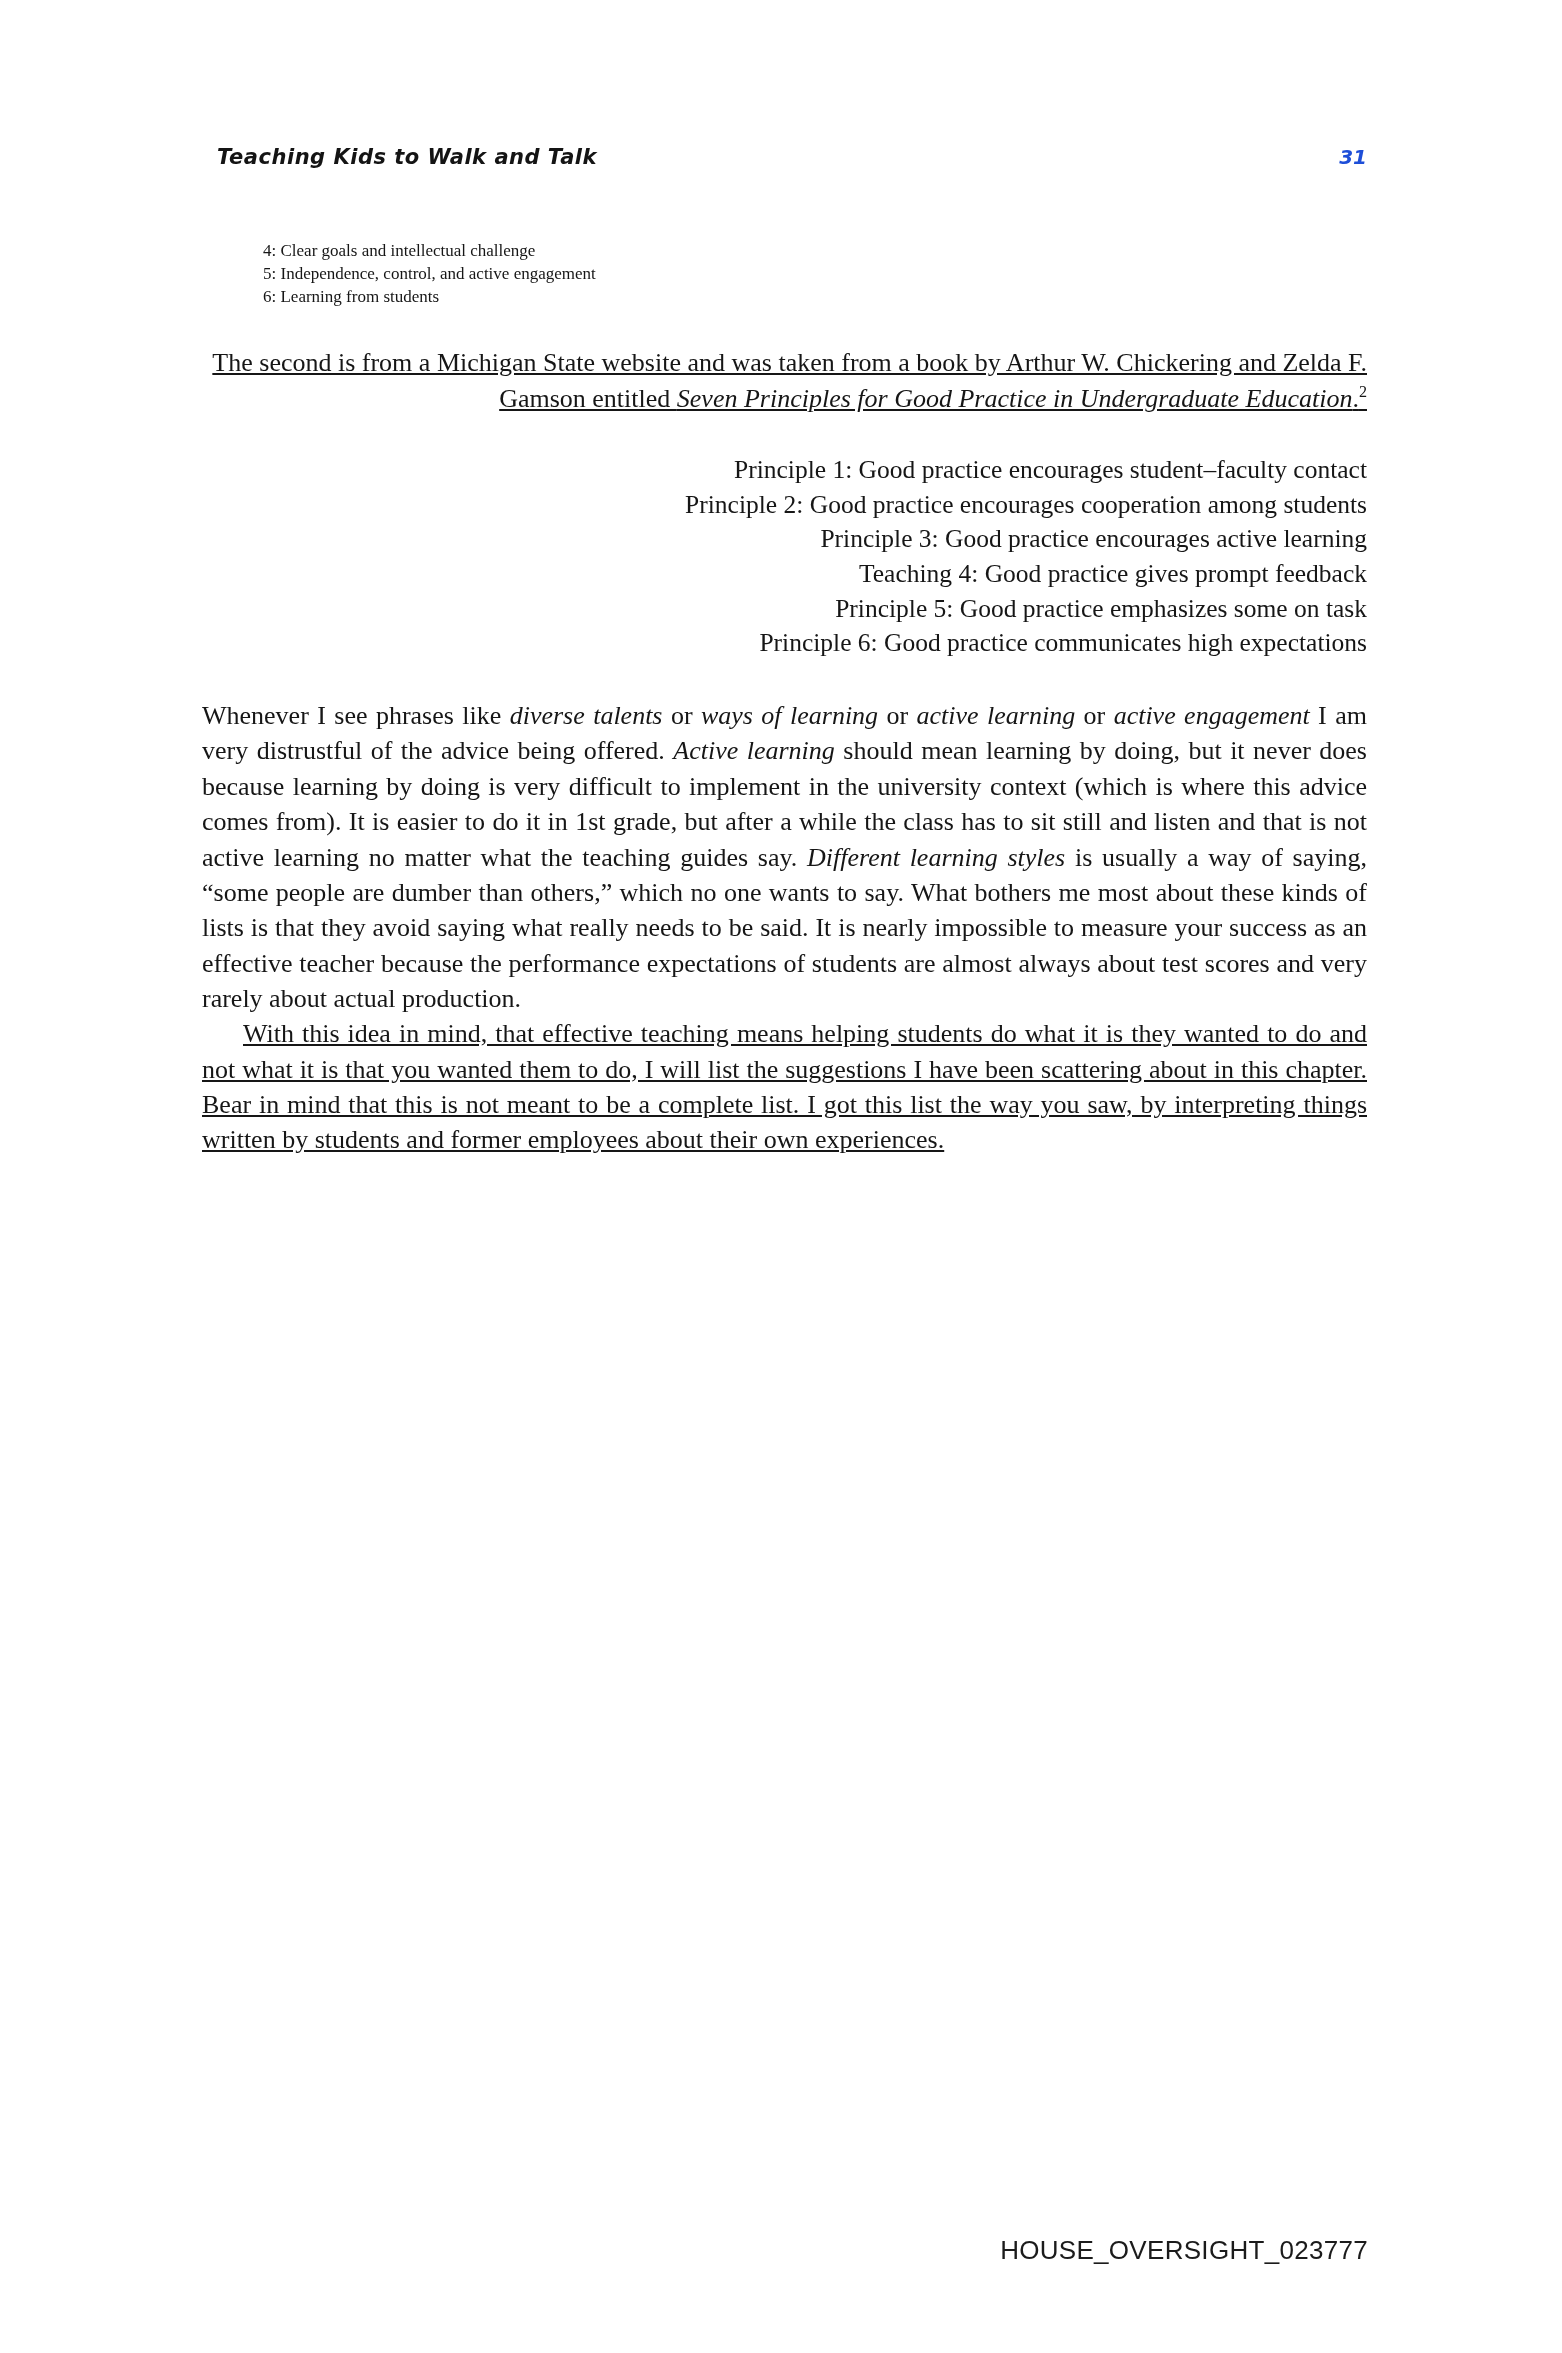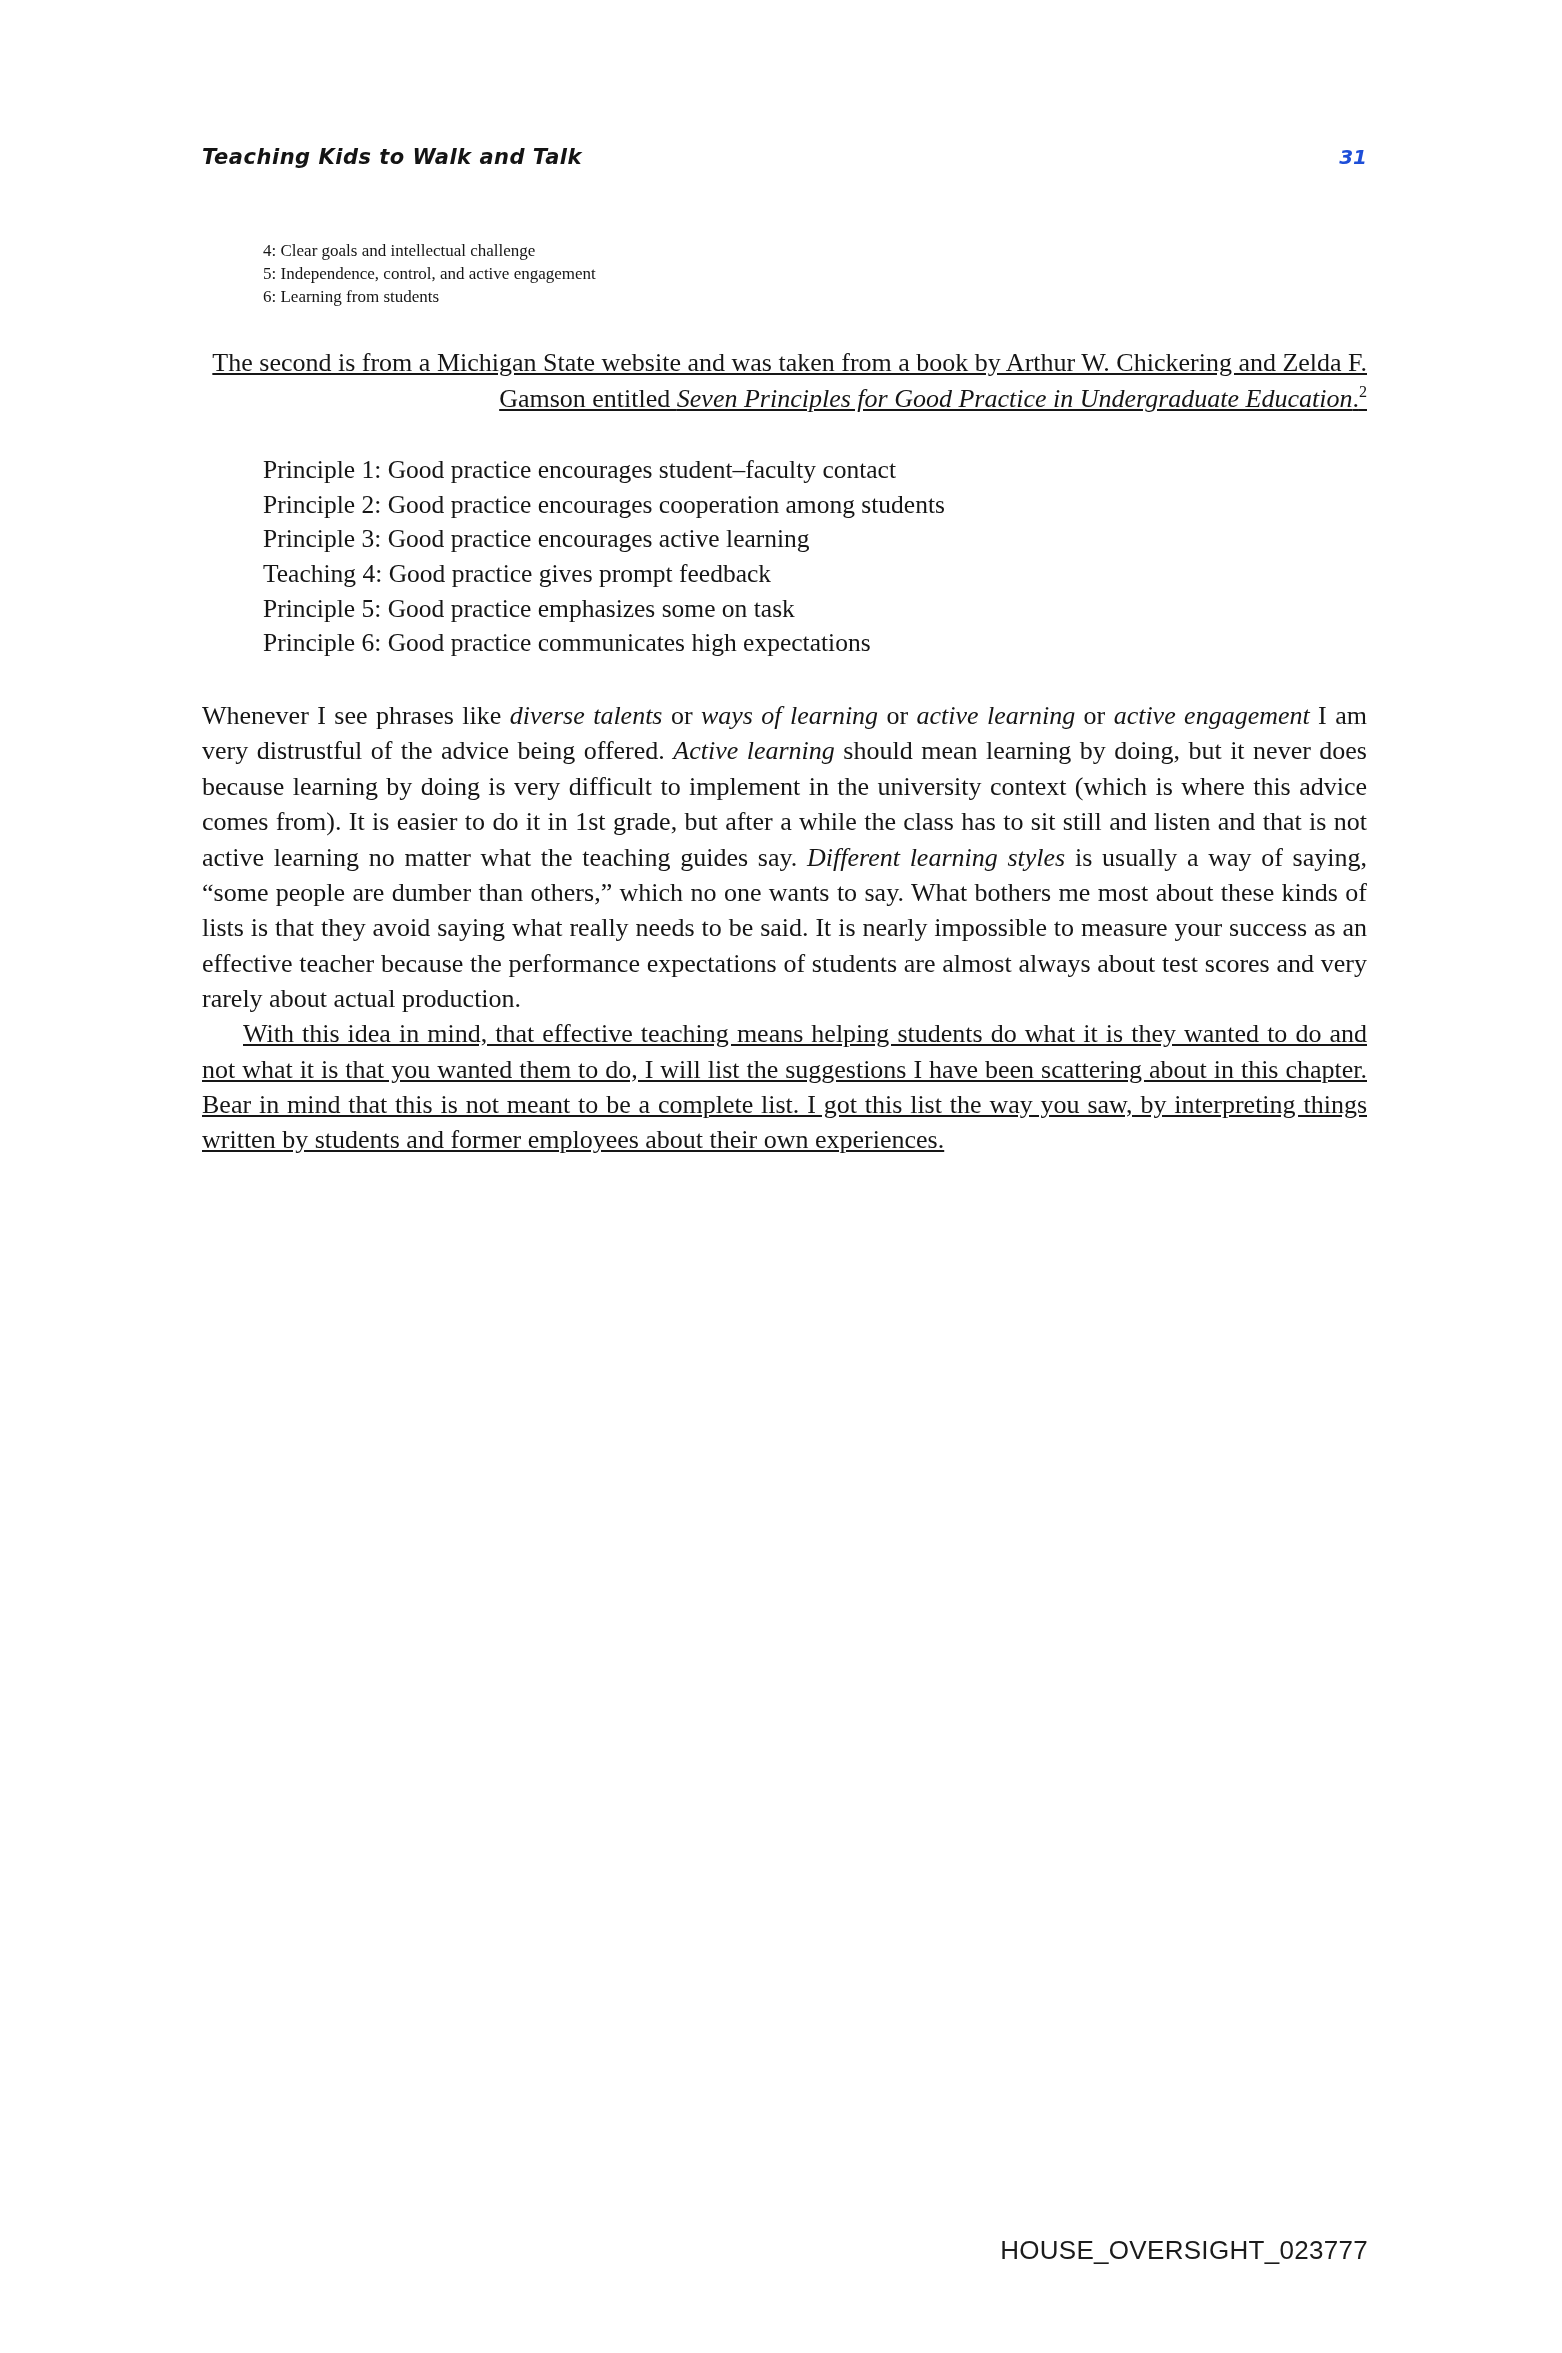--- a/index.html
+++ b/index.html
@@ -36,20 +36,21 @@
     width: 1165px;
     margin-bottom: 70px;
   }
   .runhead-title {
     font-family: "DejaVu Sans", sans-serif;
     font-style: italic;
     font-weight: bold;
     font-size: 21px;
     letter-spacing: 0.5px;
     color: #141414;
+    margin-left: 15px;
   }
   .runhead-page {
     font-family: "DejaVu Sans", sans-serif;
     font-style: italic;
     font-weight: bold;
     font-size: 20px;
     color: #1d4ed8;
   }
   
   .indent-list {
@@ -66,20 +67,21 @@
     line-height: 1.36;
     text-align: justify;
     color: #161616;
   }
   .gap-lg { height: 37px; }
   .principles {
     margin-left: 61px;
     font-size: 25.5px;
     line-height: 1.36;
     color: #161616;
+    text-align: right;
   }
   .principles .hang {
     padding-left: 46px;
     text-indent: -46px;
   }
   i { font-style: italic; }
   sup {
     font-size: 0.62em;
     vertical-align: super;
     line-height: 0;

